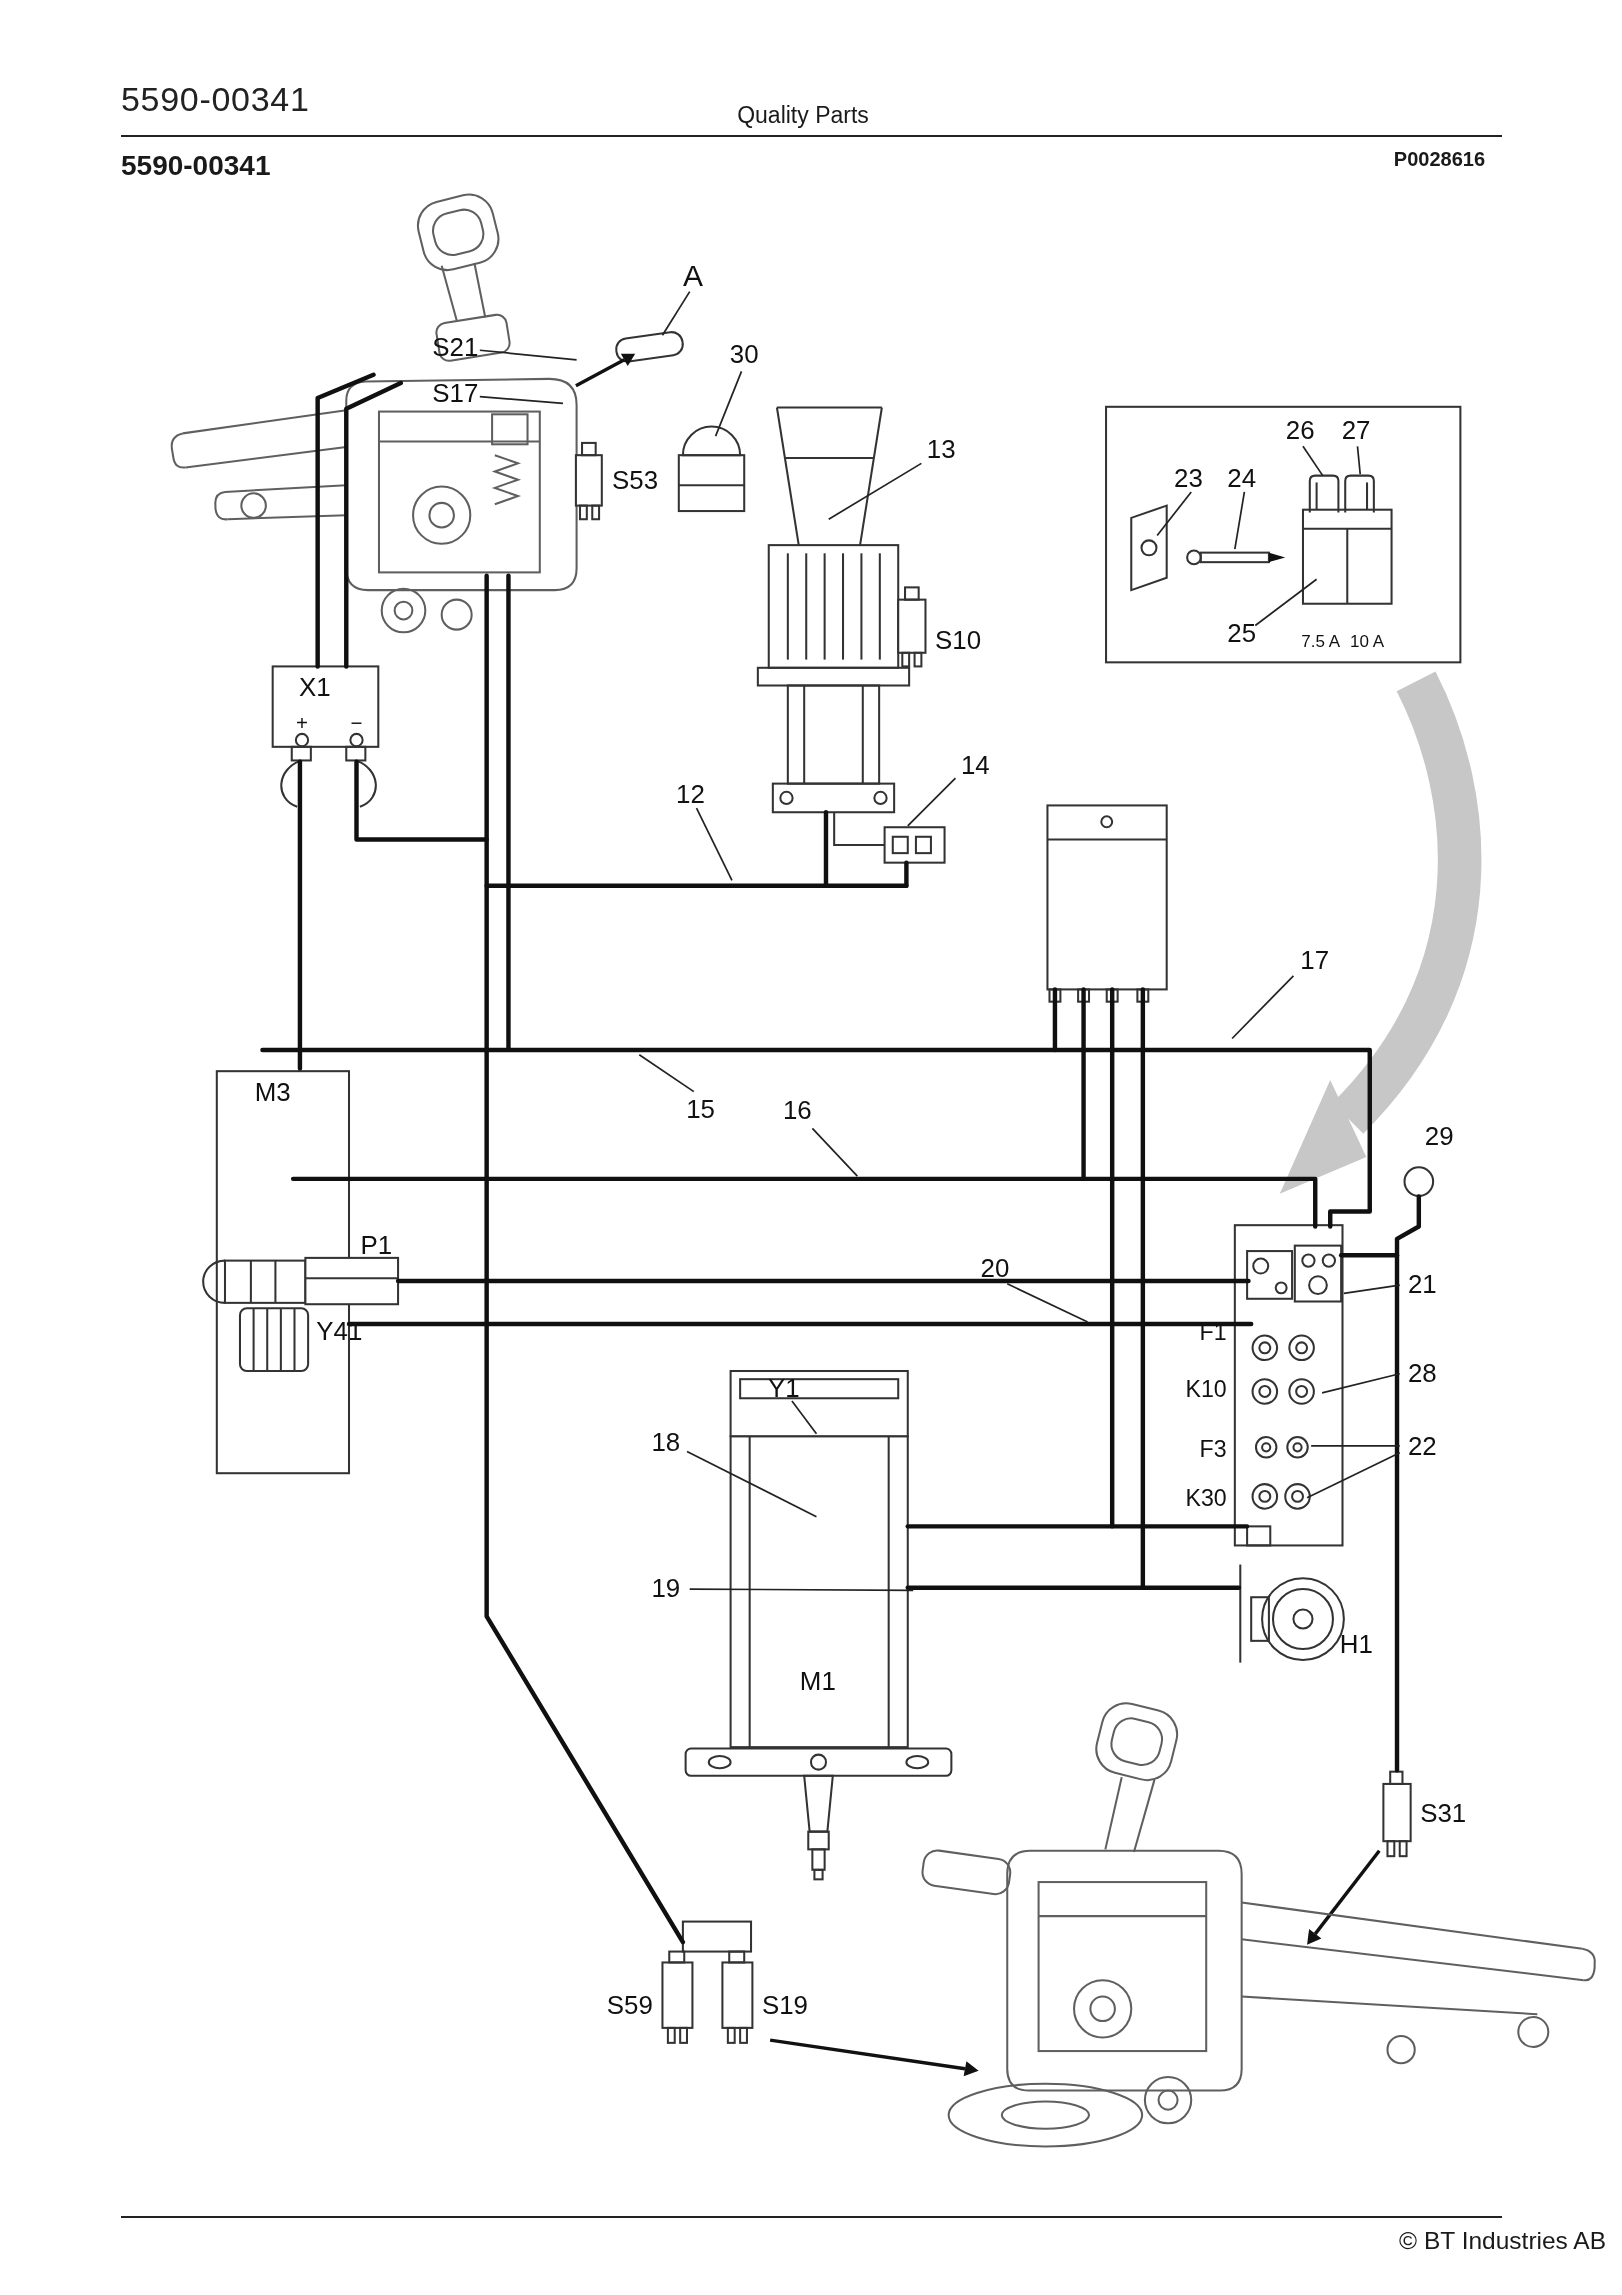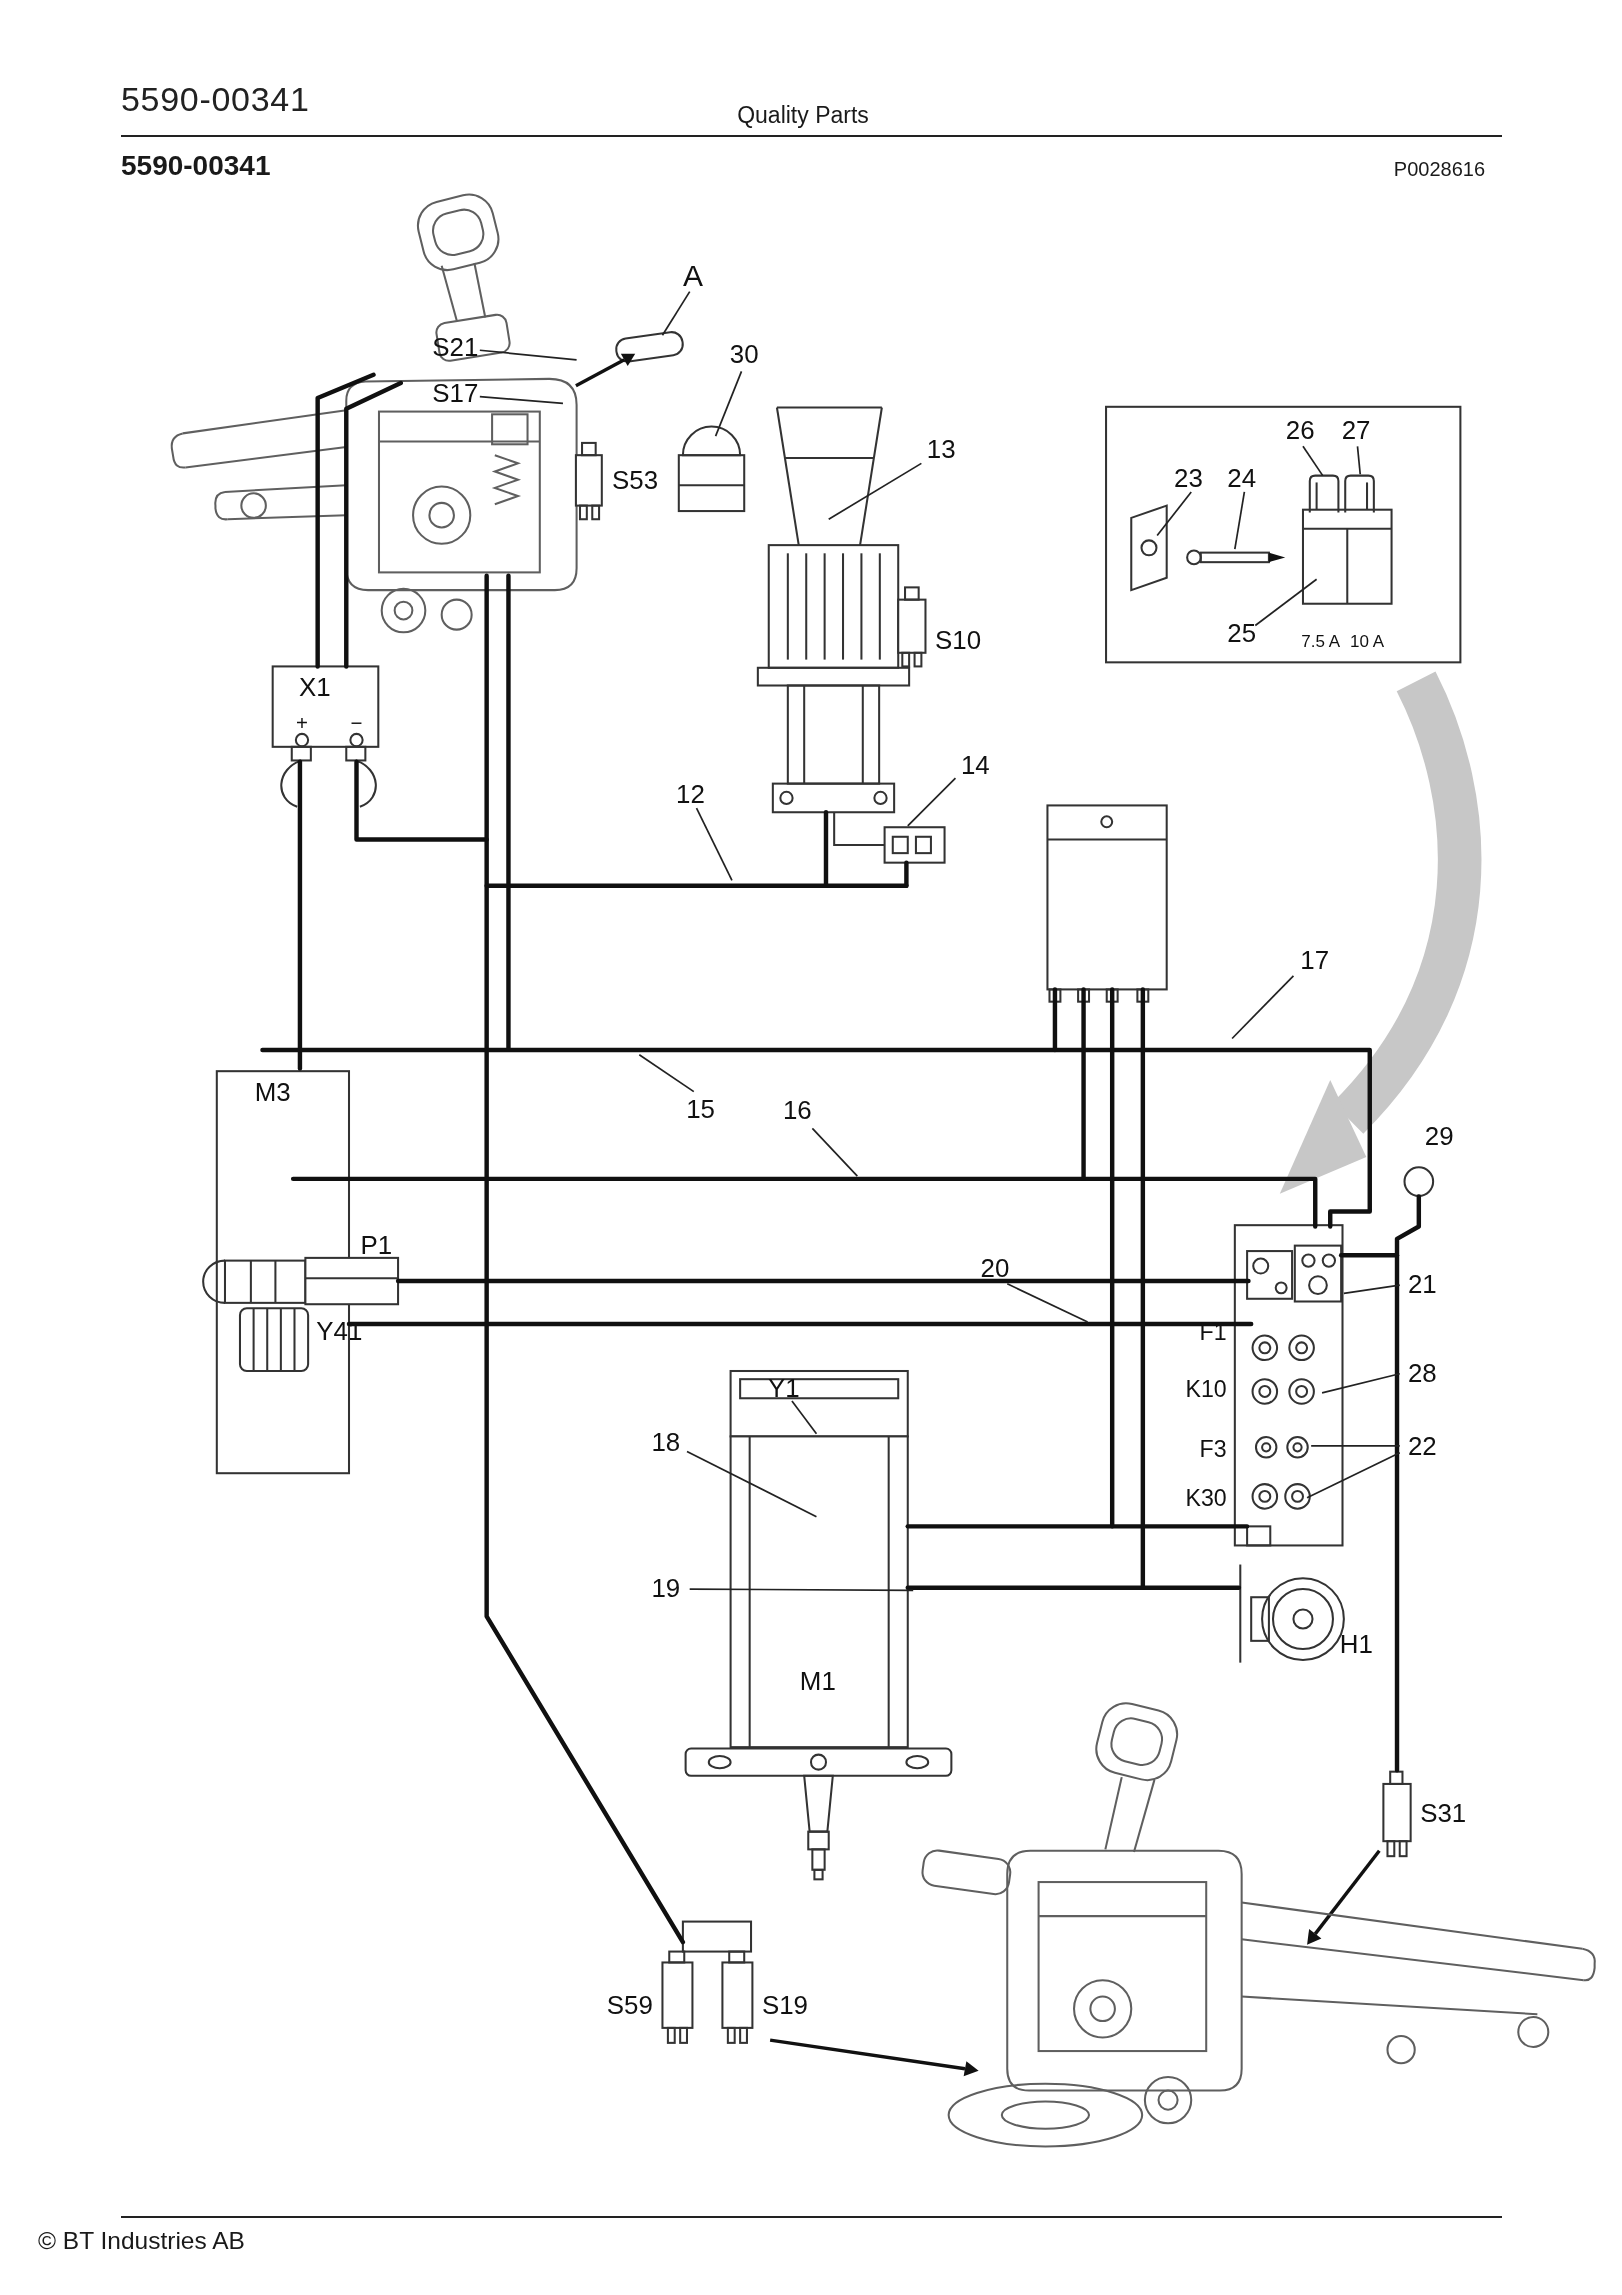--- a/index.html
+++ b/index.html
@@ -4,23 +4,23 @@
 <style>
   * { margin:0; padding:0; box-sizing:border-box; }
   html,body { background:#ffffff; }
   body { font-family:"Liberation Sans", sans-serif; color:#1a1a1a; }
   .page { position:relative; width:1606px; height:2295px; background:#ffffff; overflow:hidden; }
   .abs { position:absolute; }
   .doc-top   { left:121px; top:80px;  font-size:34px; letter-spacing:0.7px; color:#222; }
   .title     { left:0; right:0; top:102px; text-align:center; font-size:23px; font-weight:normal; }
   .rule-top  { left:121px; top:135px;  width:1381px; border-top:2px solid #222; height:0; }
   .doc-bold  { left:121px; top:150px;  font-size:28px; font-weight:bold; }
-  .img-code  { right:121px; top:158px; font-size:20px; font-weight:normal;text-align:center; }
+  .img-code  { right:121px; top:148px; font-size:20px; font-weight:bold;text-align:center; }
   .rule-bot  { left:121px; top:2216px; width:1381px; border-top:2px solid #222; height:0; }
-  .footer    { left:0; right:0; top:2227px; text-align:left; font-size:24.5px;padding-left:38px; }
+  .footer    { left:0; right:0; top:2227px; text-align:right; font-size:24.5px;padding-left:38px; }
   svg.diagram { position:absolute; left:0; top:0; }
   svg text { font-family:"Liberation Sans", sans-serif; fill:#111; }
   .lbl    { font-size:38px; }
   .lbl-lg { font-size:44px; }
   .lbl-sm { font-size:34px; }
   .lbl-xs { font-size:25px; }
   .lbl-pm { font-size:30px; }
   .comp  { fill:none; stroke:#333; stroke-width:3; }
   .compw { fill:#ffffff; stroke:#333; stroke-width:3; }
   .truck { fill:none; stroke:#5f5f5f; stroke-width:3; }

